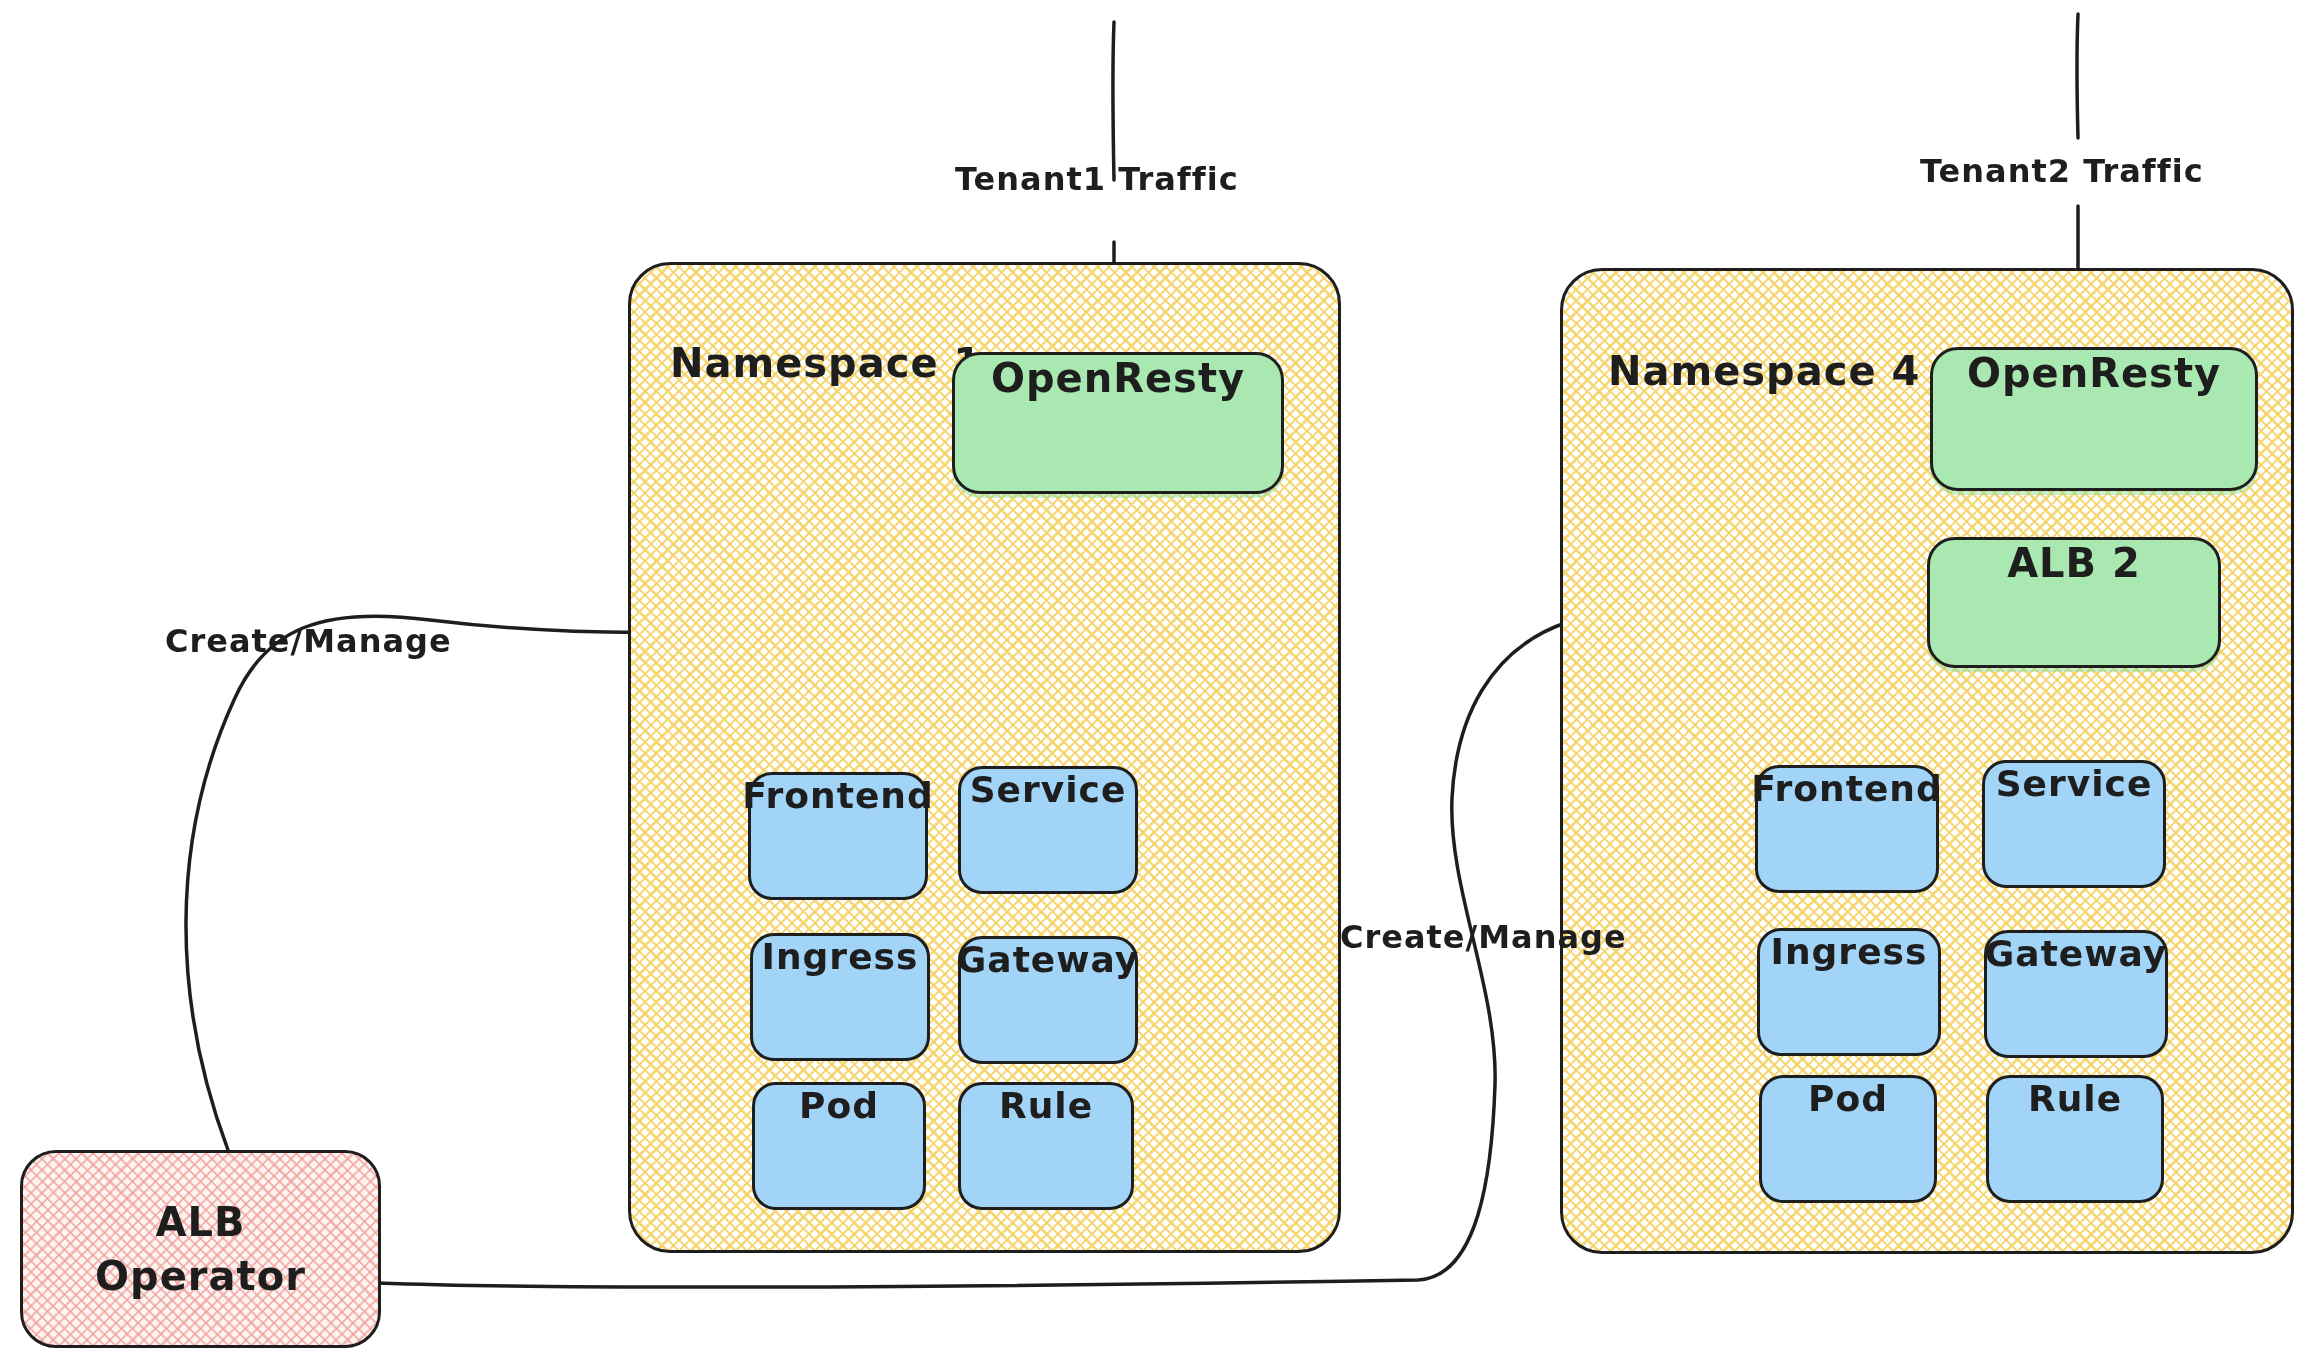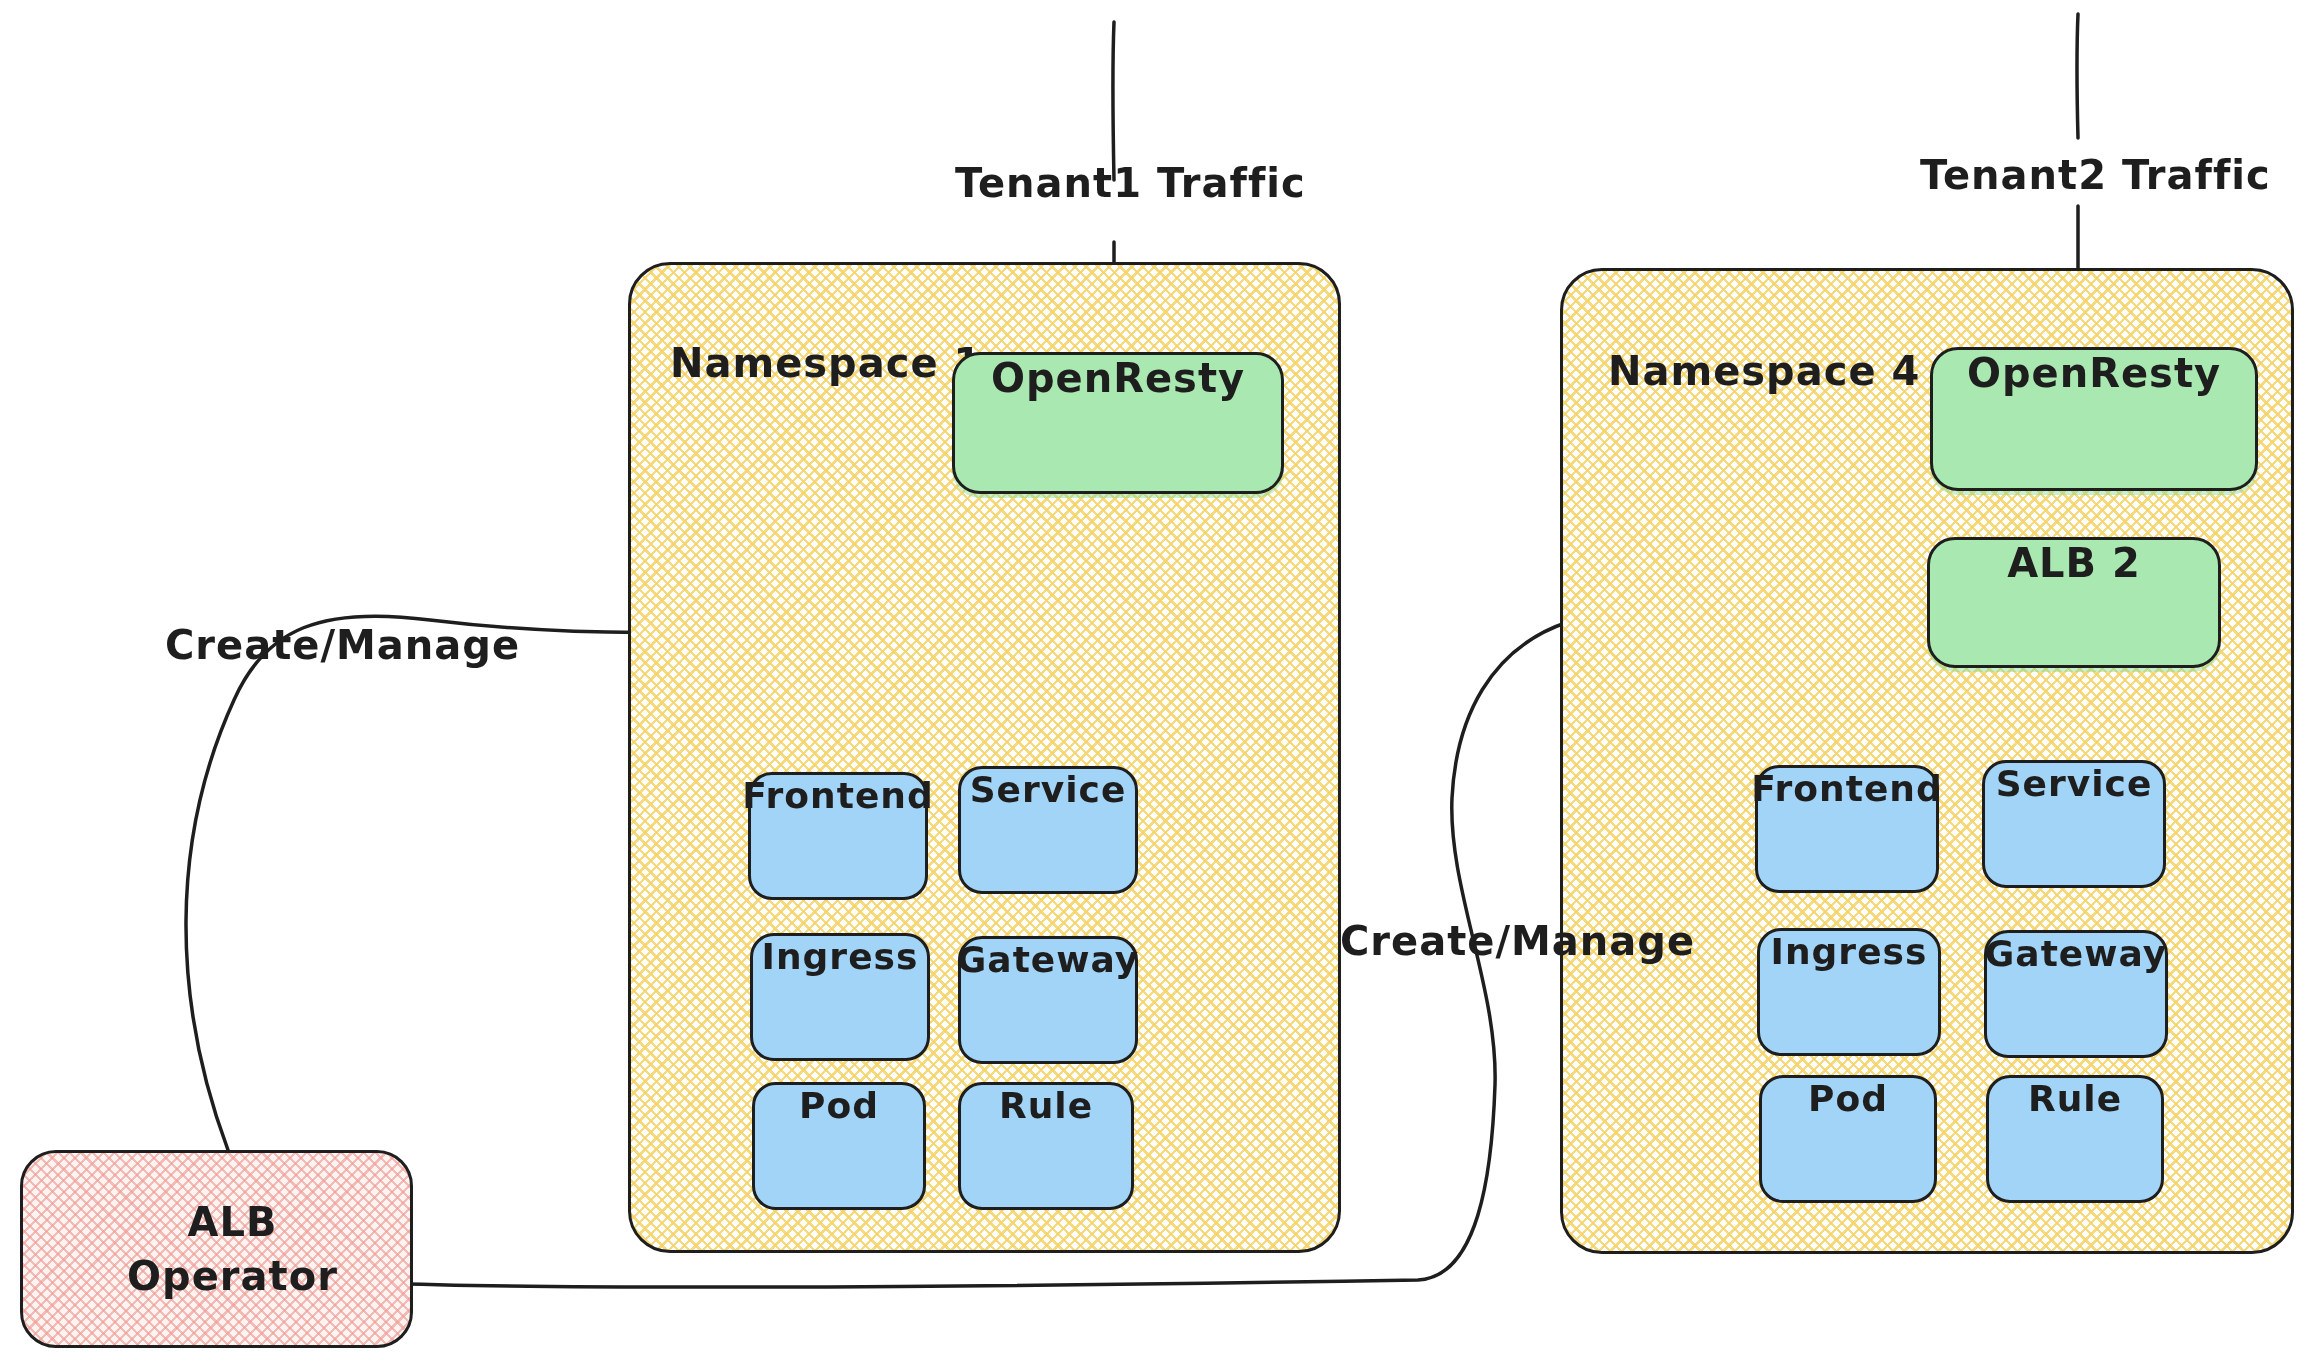--- a/index.html
+++ b/index.html
@@ -49,21 +49,21 @@
       repeating-linear-gradient(45deg,  rgba(240,156,150,0.65) 0 2.2px, transparent 2.2px 8px),
       repeating-linear-gradient(-45deg, rgba(240,156,150,0.65) 0 2.2px, transparent 2.2px 8px);
     display:flex;align-items:center;justify-content:center;
     text-align:center;
     font-size:40px;font-weight:600;letter-spacing:1px;
     line-height:1.35;
   }
   .operator .wrap{width:250px;}
   .edge-label{
     position:absolute;
-    font-size:40px;
+    font-size:32px;
     font-weight:600;
     letter-spacing:1px;
     white-space:nowrap;
   }
   svg.wires{position:absolute;left:0;top:0;pointer-events:none;}
   svg.wires path{stroke:#1e1e1e;stroke-width:3.5;fill:none;stroke-linecap:round;stroke-linejoin:round;}
 </style>
 </head>
 <body>
 
@@ -144,21 +144,21 @@
   <div class="node blue" style="left:1984px;top:930px;width:178px;height:122px;">
     <span>Gateway</span>
   </div>
   <div class="node blue" style="left:1759px;top:1075px;width:172px;height:122px;">
     <span>Pod</span>
   </div>
   <div class="node blue" style="left:1986px;top:1075px;width:172px;height:122px;">
     <span>Rule</span>
   </div>
 
-  <div class="operator" style="left:20px;top:1150px;width:355px;height:192px;padding-left:32px;">
+  <div class="operator" style="left:20px;top:1150px;width:355px;height:192px;">
     <div class="wrap">ALB Operator</div>
   </div>
 
   <div class="edge-label" style="left:955px;top:160px;">Tenant1 Traffic</div>
 
   <div class="edge-label" style="left:1908px;top:152px;margin-left:12px;">Tenant2 Traffic</div>
 
   <div class="edge-label" style="left:165px;top:622px;">Create/Manage</div>
 
   <div class="edge-label" style="left:1340px;top:918px;">Create/Manage</div>

